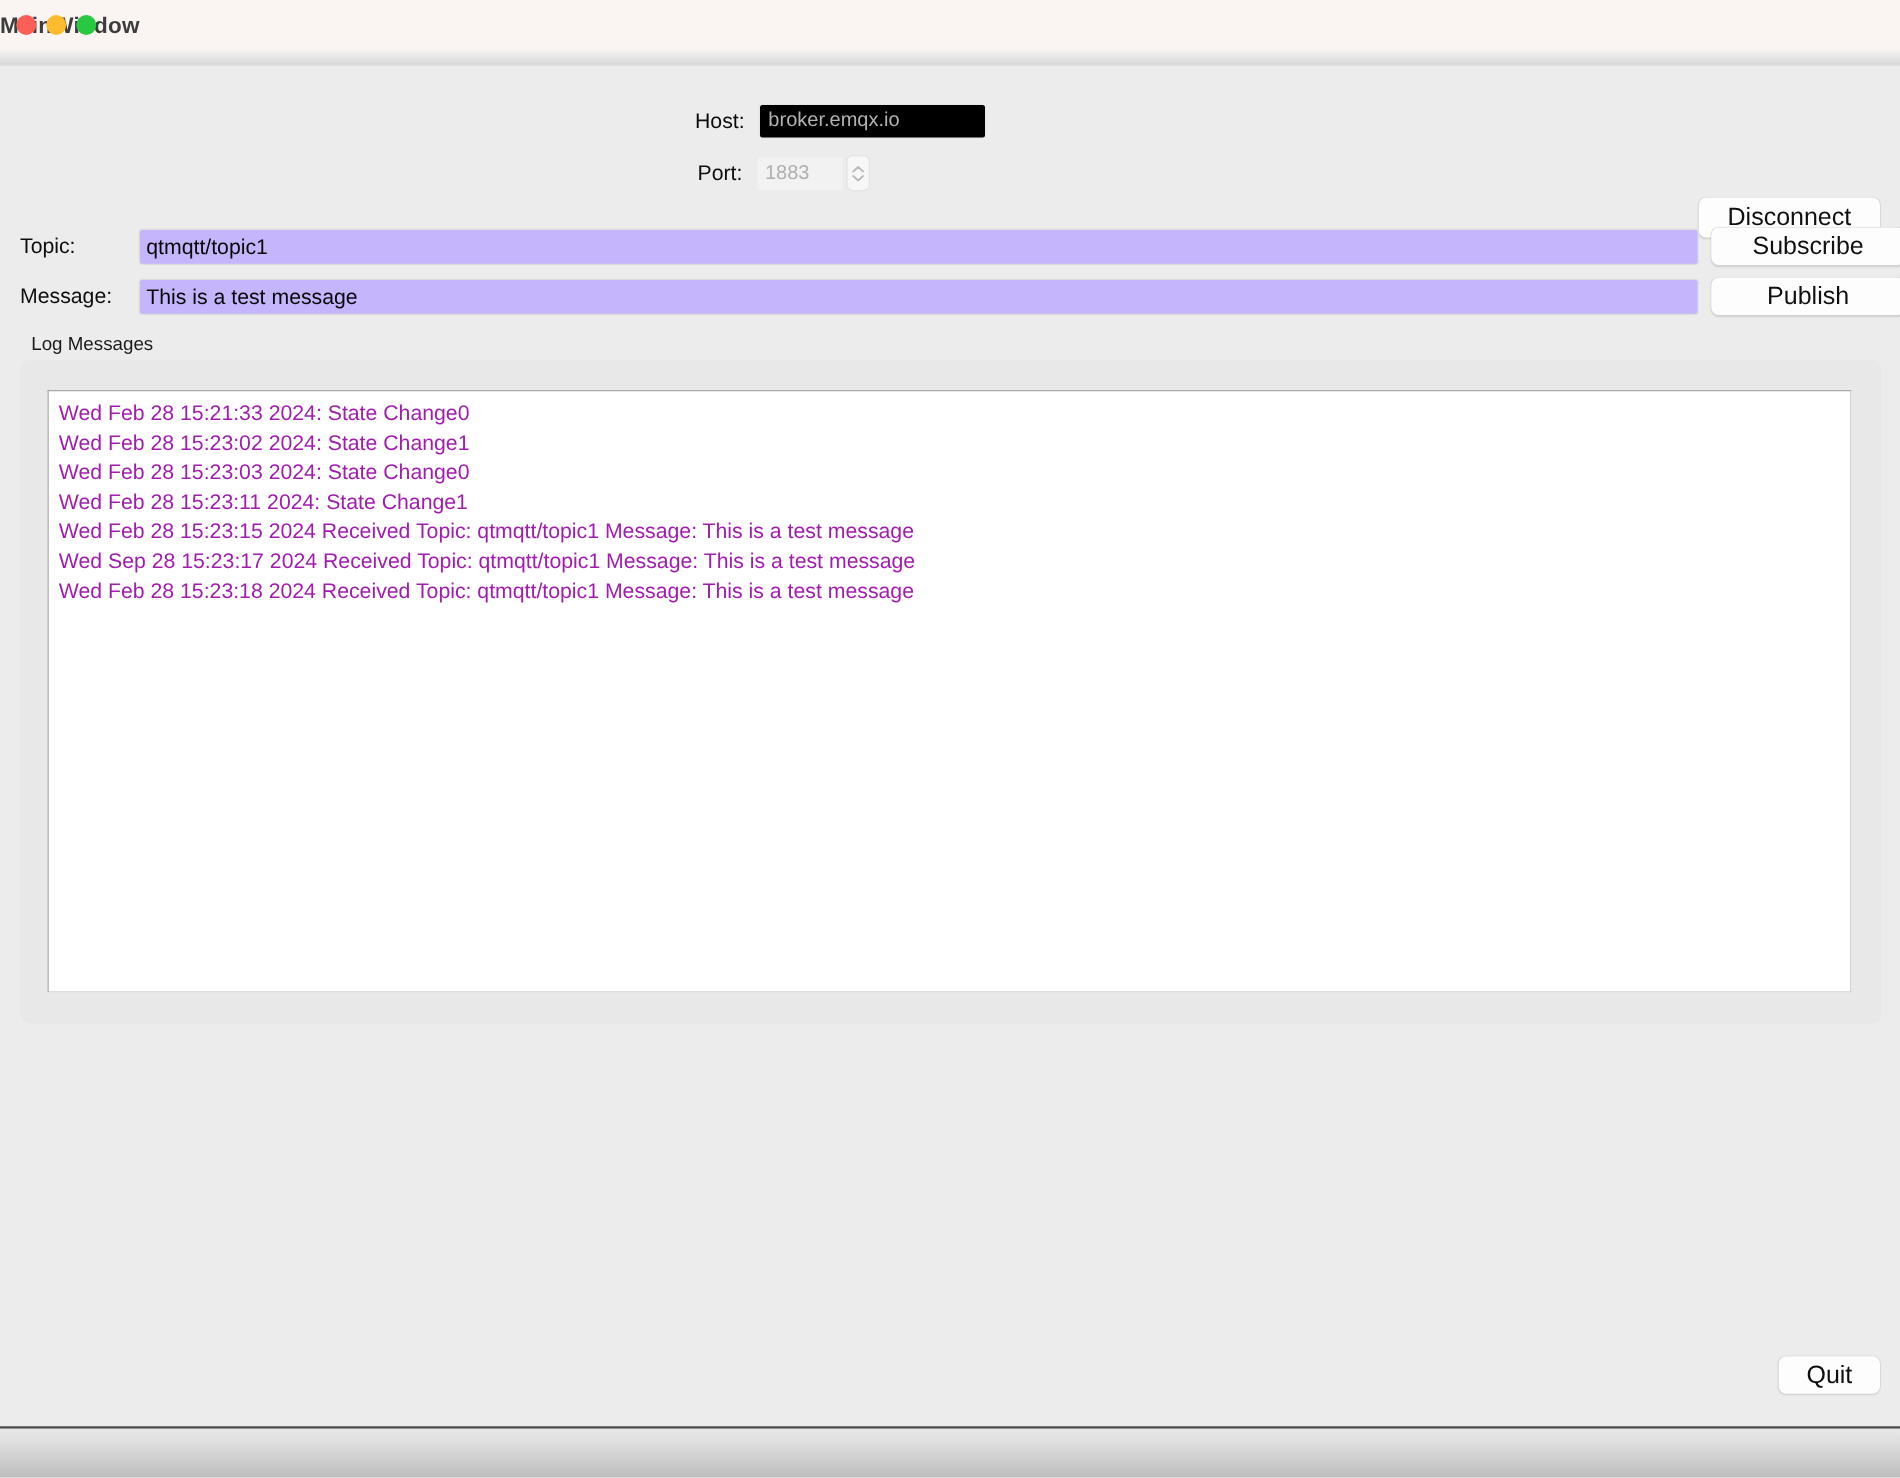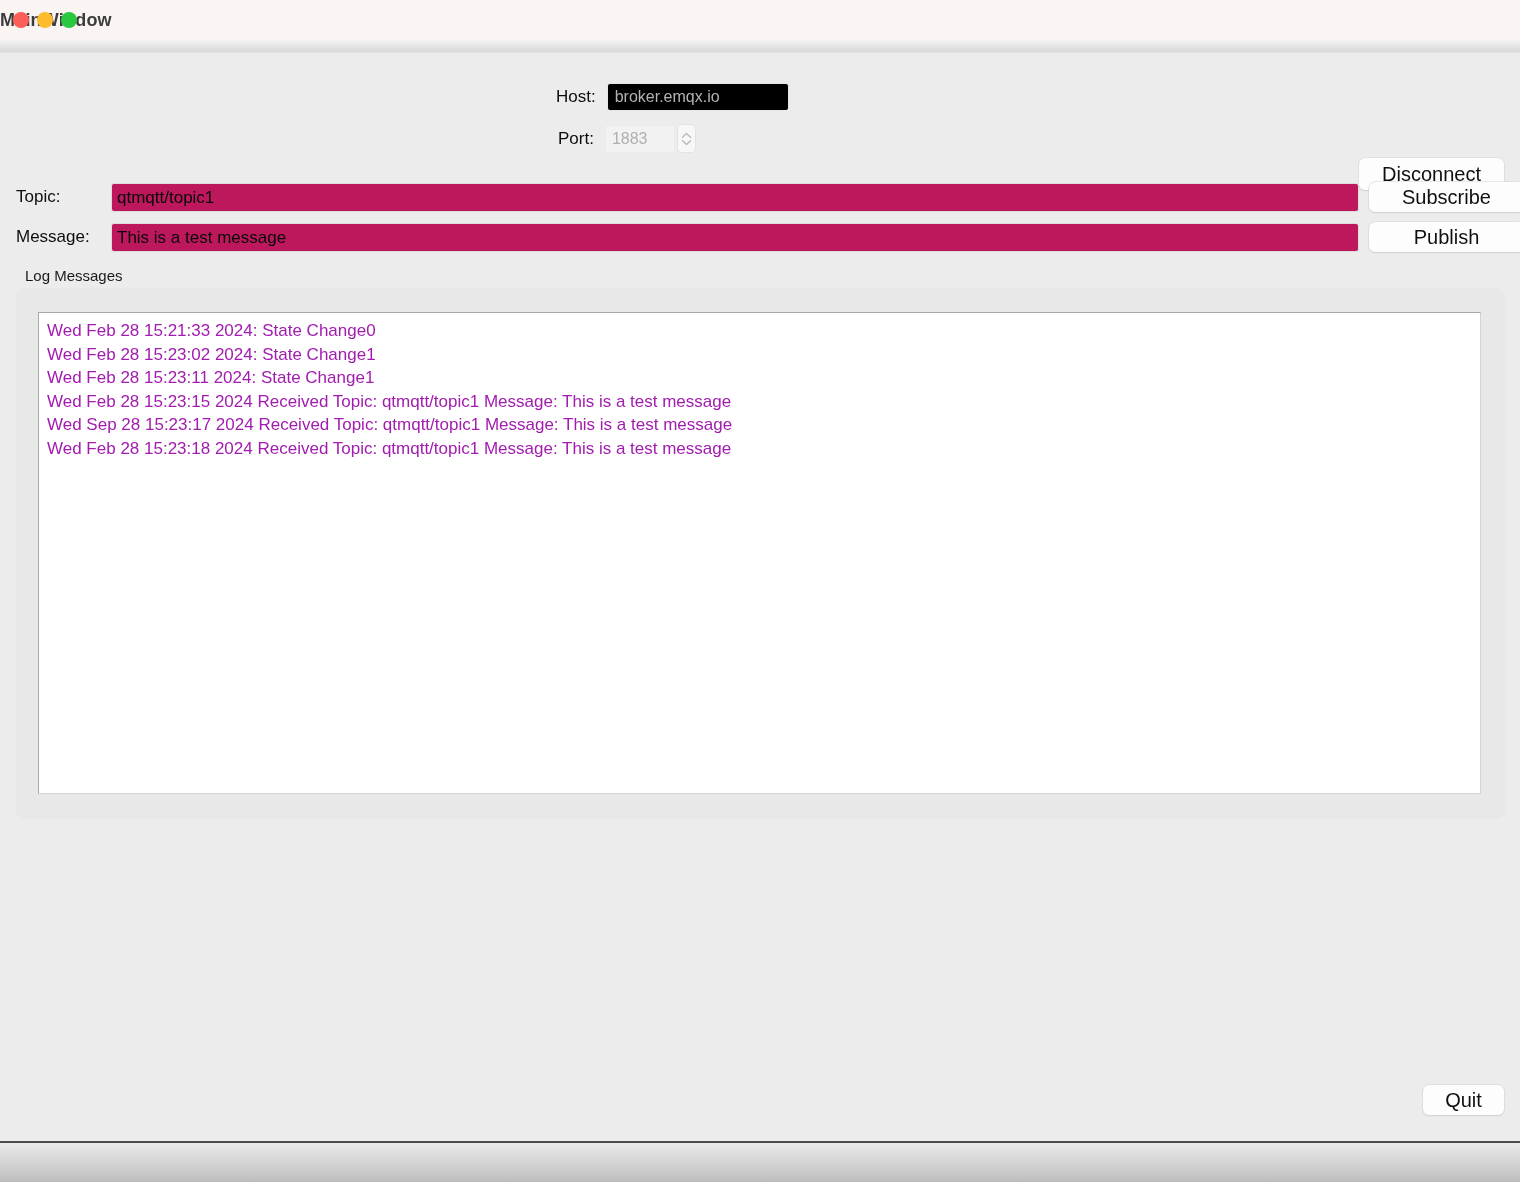--- a/index.html
+++ b/index.html
@@ -188,21 +188,21 @@
     color: #0d0d0d;
   }
 
   .line-input {
     position: absolute;
     left: 112px;
     top: 2px;
     width: 1246px;
     height: 27px;
     box-sizing: border-box;
-    background: #be185d;
+    background: #c4b5fd;
     border: none;
     border-radius: 2px;
     box-shadow: 0 0 0 1px #dcdcdc;
     font-family: "Liberation Sans", sans-serif;
     font-size: 17px;
     color: #080808;
     padding: 0 5px;
     outline: none;
   }
 
@@ -345,20 +345,21 @@
       <input class="line-input" type="text" value="This is a test message" style="">
     </div>
     <button class="btn btn-publish">Publish</button>
 
     <div class="groupbox">
       <span class="groupbox-title">Log Messages</span>
       <div class="groupbox-frame"></div>
       <div class="log-area" id="log-area">
           <div class="log-line">Wed Feb 28 15:21:33 2024: State Change0</div>
           <div class="log-line">Wed Feb 28 15:23:02 2024: State Change1</div>
+          <div class="log-line">Wed Feb 28 15:23:03 2024: State Change0</div>
           <div class="log-line">Wed Feb 28 15:23:11 2024: State Change1</div>
           <div class="log-line">Wed Feb 28 15:23:15 2024 Received Topic: qtmqtt/topic1 Message: This is a test message</div>
           <div class="log-line">Wed Sep 28 15:23:17 2024 Received Topic: qtmqtt/topic1 Message: This is a test message</div>
           <div class="log-line">Wed Feb 28 15:23:18 2024 Received Topic: qtmqtt/topic1 Message: This is a test message</div>
         </div>
     </div>
 
     <button class="btn btn-quit">Quit</button>
 
   </div>

